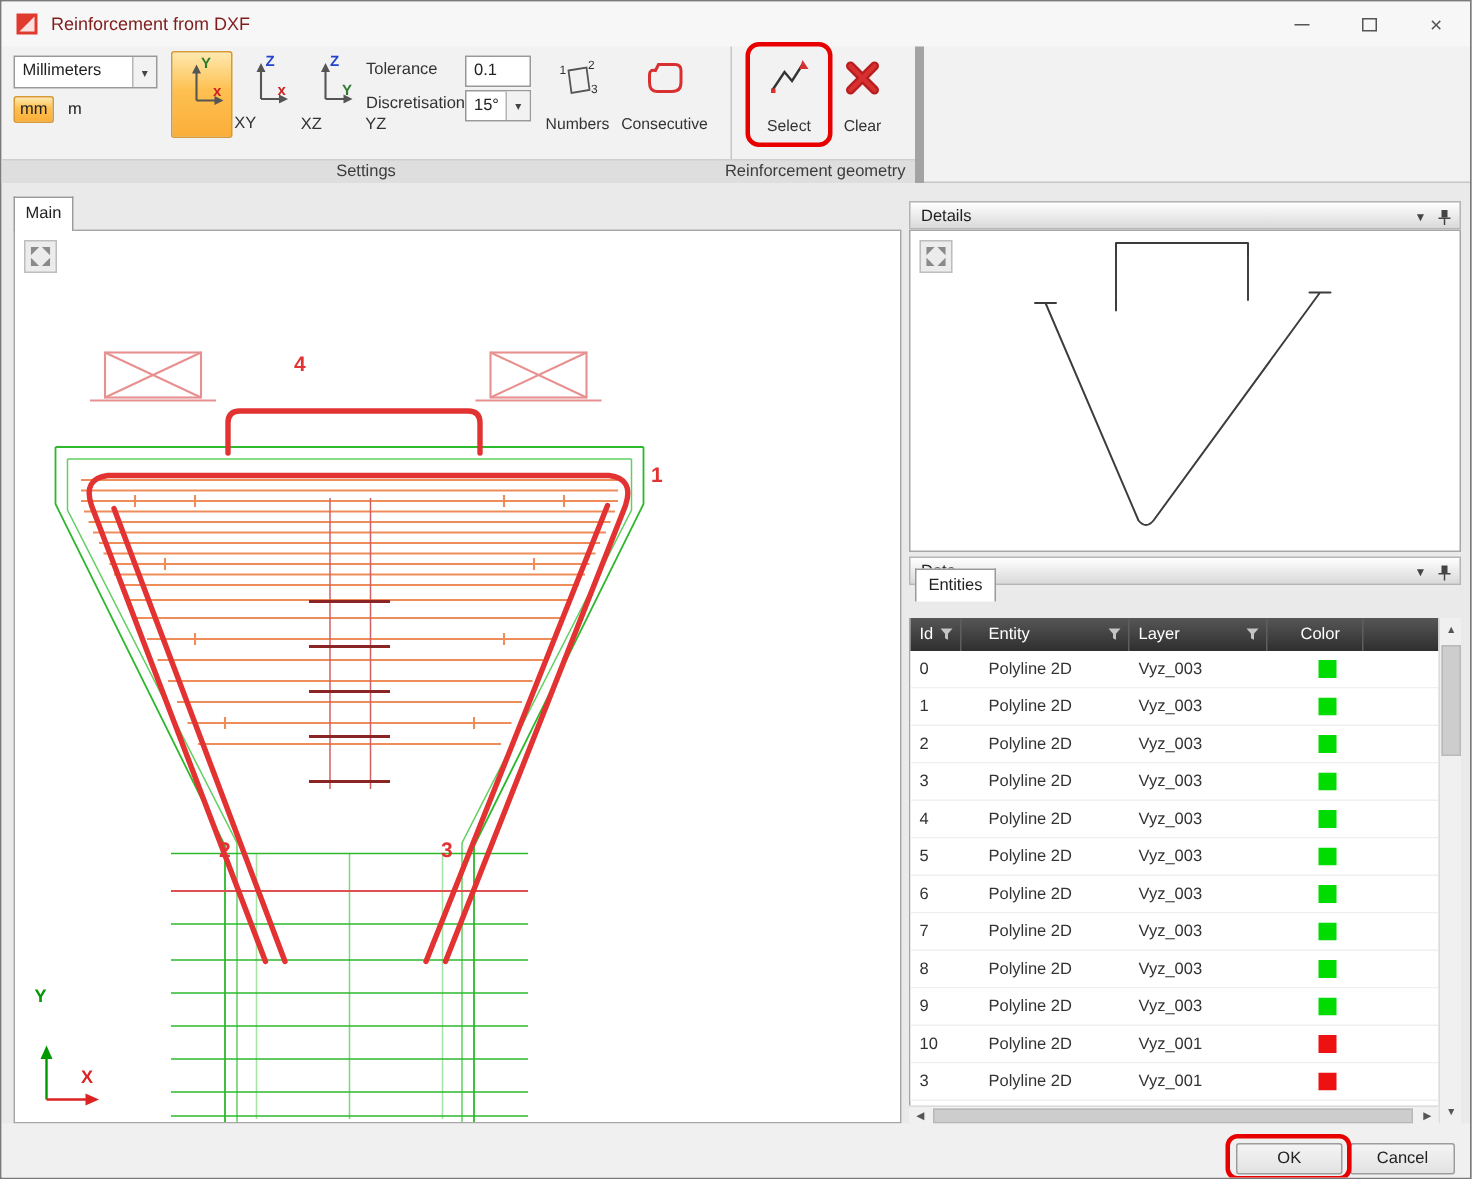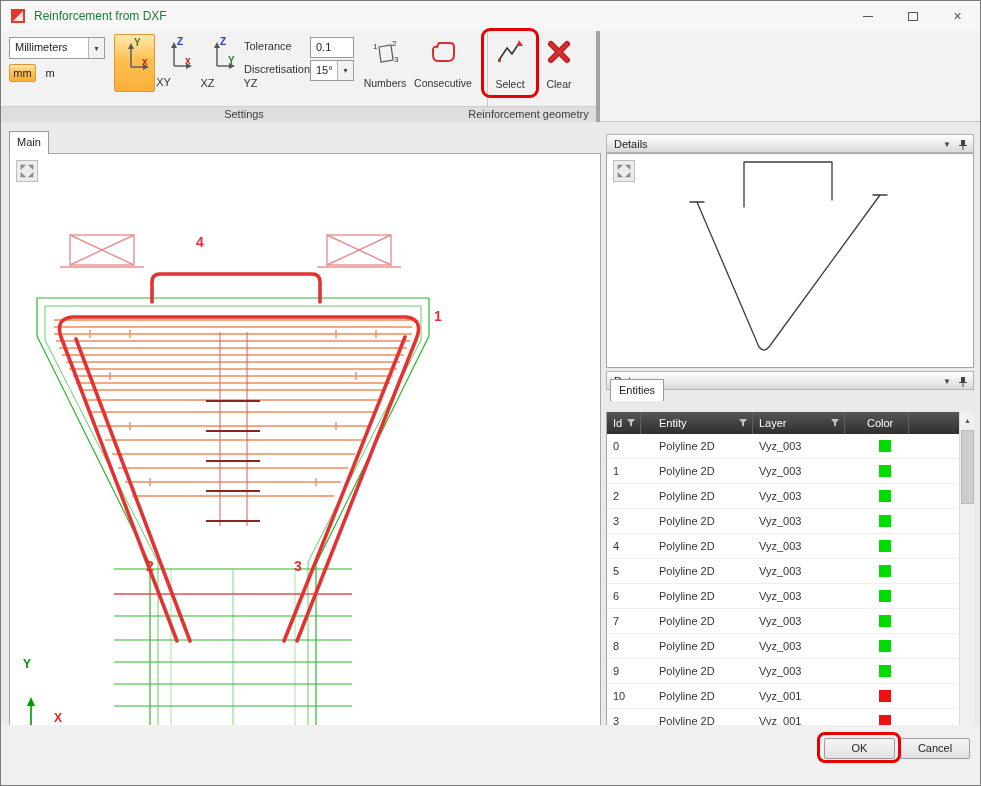--- a/index.html
+++ b/index.html
@@ -5,30 +5,30 @@
   * { box-sizing: border-box; margin: 0; padding: 0; }
   body { font-family: "Liberation Sans", sans-serif; background: #888; }
   .window {
     position: relative; width: 981px; height: 786px;
     background: #f0f0f0; border: 1px solid #7a7a7a; overflow: hidden;
     font-size: 11px; color: #222;
   }
   
   .titlebar { position: absolute; left:0; top:0; width:100%; height:30px; background:#f7f7f7; display:flex; align-items:center; }
   .app-icon { width:16px; height:16px; margin-left:9px; }
-  .title-text { margin-left:8px; font-size:12px; color:#15803d; }
+  .title-text { margin-left:8px; font-size:12px; color:#7f1d1d; }
   .win-controls { position:absolute; right:0; top:0; height:30px; display:flex; }
   .win-btn { width:45px; height:30px; display:flex; align-items:center; justify-content:center; color:#555; font-size:14px; }
   .min-glyph { display:block; width:10px; height:0; border-bottom:1px solid #555; }
   .max-glyph { display:block; width:10px; height:9px; border:1px solid #555; }
   
   .ribbon { position:absolute; left:0; top:30px; width:100%; height:91px; background:#f2f2f2; border-bottom:1px solid #c6c6c6; }
   .rgroup { position:absolute; top:0; height:91px; }
   .rgroup-settings { left:0; width:487px; border-right:1px solid #c8c8c8; }
-  .rgroup-reinf { left:460px; width:139px; border-right:4px solid #a3a3a3; }
+  .rgroup-reinf { left:476px; width:139px; border-right:6px solid #a3a3a3; }
   .group-label { position:absolute; left:0; bottom:0; width:100%; height:16px; background:#dedede; border-top:1px solid #cfcfcf;
                  text-align:center; line-height:15px; color:#3c3c3c; }
   .combo { position:absolute; display:flex; background:#fff; border:1px solid #999; height:22px; }
   .combo-val { flex:1; padding:3px 4px 0 5px; white-space:nowrap; overflow:hidden; }
   .combo-arrow { width:16px; border-left:1px solid #b5b5b5; display:flex; align-items:center; justify-content:center; font-size:8px; color:#444; background:#f2f2f2; }
   .unit-combo { left:8px; top:6px; width:96px; }
   .toggle-mm { position:absolute; left:8px; top:33px; width:27px; height:18px; text-align:center; line-height:16px;
                background:linear-gradient(180deg,#ffe9ae,#fdc050 45%,#fcae3a); border:1px solid #d99a33; border-radius:2px; }
   .toggle-m { position:absolute; left:40px; top:33px; width:18px; height:18px; text-align:center; line-height:18px; }
   .plane-btn { position:absolute; top:3px; width:41px; height:58px; border-radius:2px; }
@@ -79,21 +79,21 @@
   
   .vscroll { position:absolute; left:958px; top:290px; width:15px; height:337px; background:#f0f0f0; border-left:1px solid #dcdcdc; }
   .vscroll .sb-btn { position:absolute; left:0; width:15px; height:16px; display:flex; align-items:center; justify-content:center; font-size:7px; color:#555; }
   .vscroll .sb-up { top:0; } .vscroll .sb-down { bottom:0; }
   .v-thumb { position:absolute; left:1px; top:18px; width:13px; height:74px; background:#cdcdcd; border:1px solid #b8b8b8; }
   .hscroll { position:absolute; left:605px; top:615px; width:353px; height:12px; background:#f0f0f0; border-top:1px solid #dcdcdc; }
   .hscroll .sb-btn { position:absolute; top:0; width:15px; height:12px; display:flex; align-items:center; justify-content:center; font-size:7px; color:#555; }
   .hscroll .sb-left { left:0; } .hscroll .sb-right { right:0; }
   .h-thumb { position:absolute; left:16px; top:1px; width:320px; height:10px; background:#cdcdcd; border:1px solid #b8b8b8; }
   
-  .footer { position:absolute; left:0; top:724px; width:100%; height:38px; background:#f0f0f0; }
+  .footer { position:absolute; left:0; top:748px; width:100%; height:38px; background:#f0f0f0; }
   .dlg-btn { position:absolute; top:13px; height:21px; background:linear-gradient(180deg,#f4f4f4,#e2e2e2); border:1px solid #9c9c9c; border-radius:2px; text-align:center; line-height:19px; color:#222; }
   .ok-btn { right:85px; width:71px; }
   .cancel-btn { right:10px; width:70px; }
   .ok-annot { right:79px; top:7px; width:84px; height:31px; border-radius:8px; }
   svg text { font-family:"Liberation Sans", sans-serif; }
 </style>
 </head>
 <body>
 
 <div class="window">

